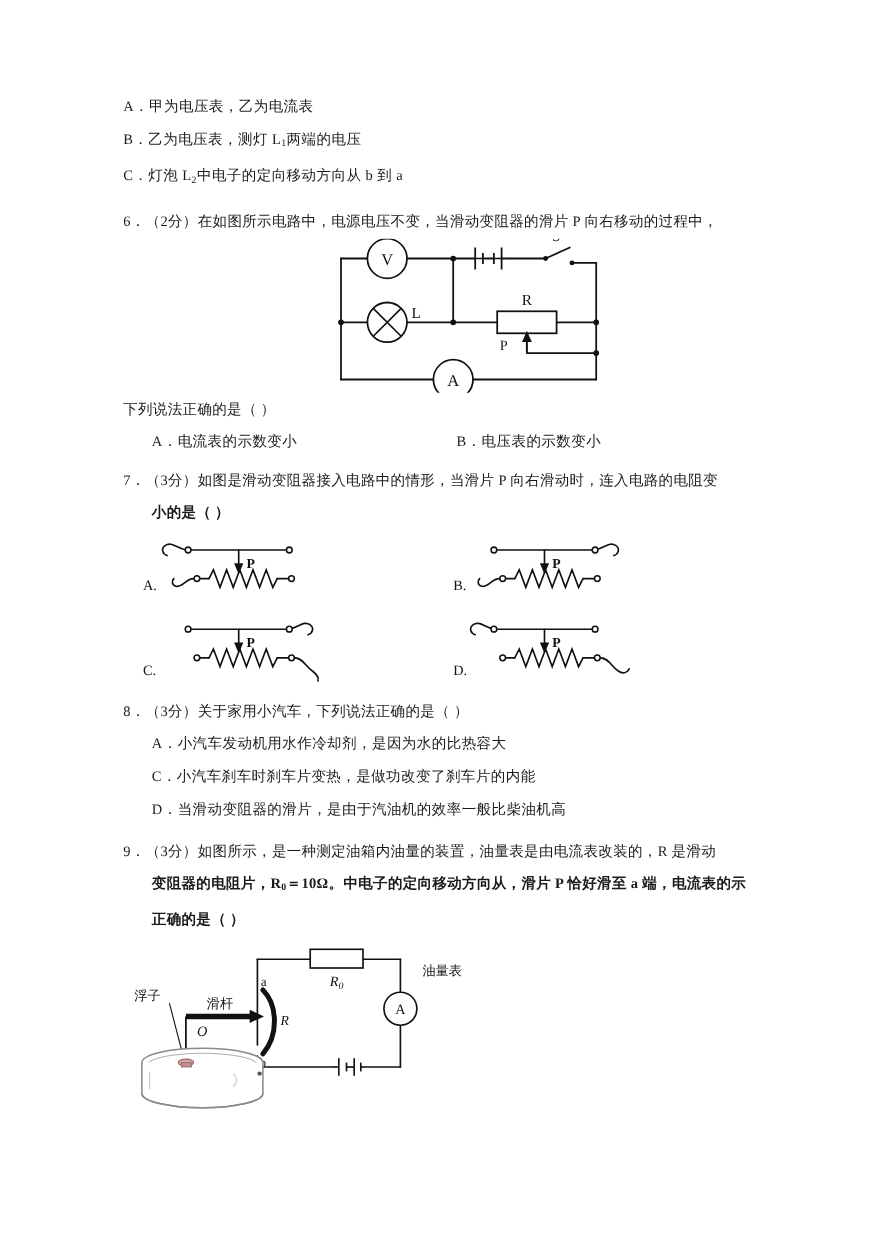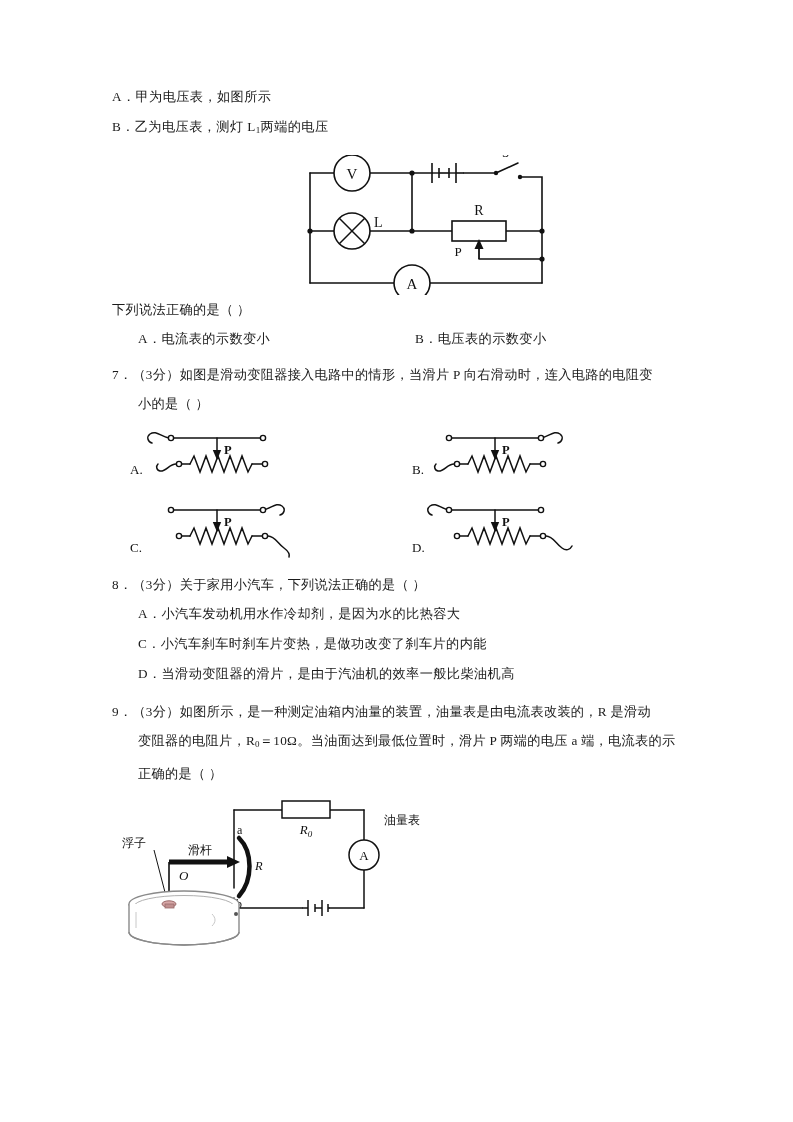--- a/index.html
+++ b/index.html
@@ -52,43 +52,47 @@
   .opt-row {
     display: flex;
     line-height: 30px;
   }
   .opt-row .opt { padding-left: 26px; width: 290px; }
   .opt-row .opt.second { padding-left: 0; }
   sub {
     font-size: 9px;
     vertical-align: -0.22em;
   }
-  .indent2 { padding-left: 26px; }
+  .indent2 { padding-left: 26px; font-weight: bold; }
 
   
   .fig6 { position: relative; height: 140px; margin-top: 2px; }
   .fig7 { position: relative; height: 146px; margin-top: 6px; }
   .fig9 { position: relative; height: 165px; margin-top: 4px; }
   svg { display: block; }
 </style>
 </head>
 <body>
 
 <div class="page">
 <div class="content">
 
-  <div class="qline">A．甲为电压表，如图所示</div>
+  <div class="qline">A．甲为电压表，乙为电流表</div>
 
   <div class="qline">
     <span>B．乙为电压表，测灯 L</span><sub>1</sub><span>两端的电压</span>
   </div>
 
+  <div class="qline">
+    <span>C．灯泡 L</span><sub>2</sub><span>中电子的定向移动方向从 b 到 a</span>
+  </div>
 
 
   <div style="height:8px"></div>
+  <div class="qstem">6．（2分）在如图所示电路中，电源电压不变，当滑动变阻器的滑片 P 向右移动的过程中，</div>
 
   <div class="fig6">
     <svg width="580" height="140" viewBox="0 0 580 140">
       <g stroke="#111" stroke-width="1.6" fill="none" stroke-linecap="round">
 
         <path d="M198 18 L198 76"></path>
 
         <path d="M198 18 L222 18"></path>
 
         <path d="M258 18 L300 18"></path>
@@ -275,21 +279,21 @@
   </div>
 
   <div class="qstem">8．（3分）关于家用小汽车，下列说法正确的是（     ）</div>
   <div class="opt">A．小汽车发动机用水作冷却剂，是因为水的比热容大</div>
   <div class="opt">C．小汽车刹车时刹车片变热，是做功改变了刹车片的内能</div>
   <div class="opt">D．当滑动变阻器的滑片，是由于汽油机的效率一般比柴油机高</div>
 
   <div style="height:8px"></div>
   <div class="qstem">9．（3分）如图所示，是一种测定油箱内油量的装置，油量表是由电流表改装的，R 是滑动</div>
   <div class="qstem indent2">
-    <span>变阻器的电阻片，R</span><sub>0</sub><span>＝10Ω。当油面达到最低位置时，滑片 P 两端的电压 a 端，电流表的示</span>
+    <span>变阻器的电阻片，R</span><sub>0</sub><span>＝10Ω。中电子的定向移动方向从，滑片 P 恰好滑至 a 端，电流表的示</span>
   </div>
   <div class="qstem indent2">正确的是（     ）</div>
 
   <div class="fig9">
     <svg width="580" height="165" viewBox="0 0 580 165">
 
       <g stroke="#111" stroke-width="1.5" fill="none" stroke-linecap="round">
 
         <path d="M122 18 L122 96"></path>
 

